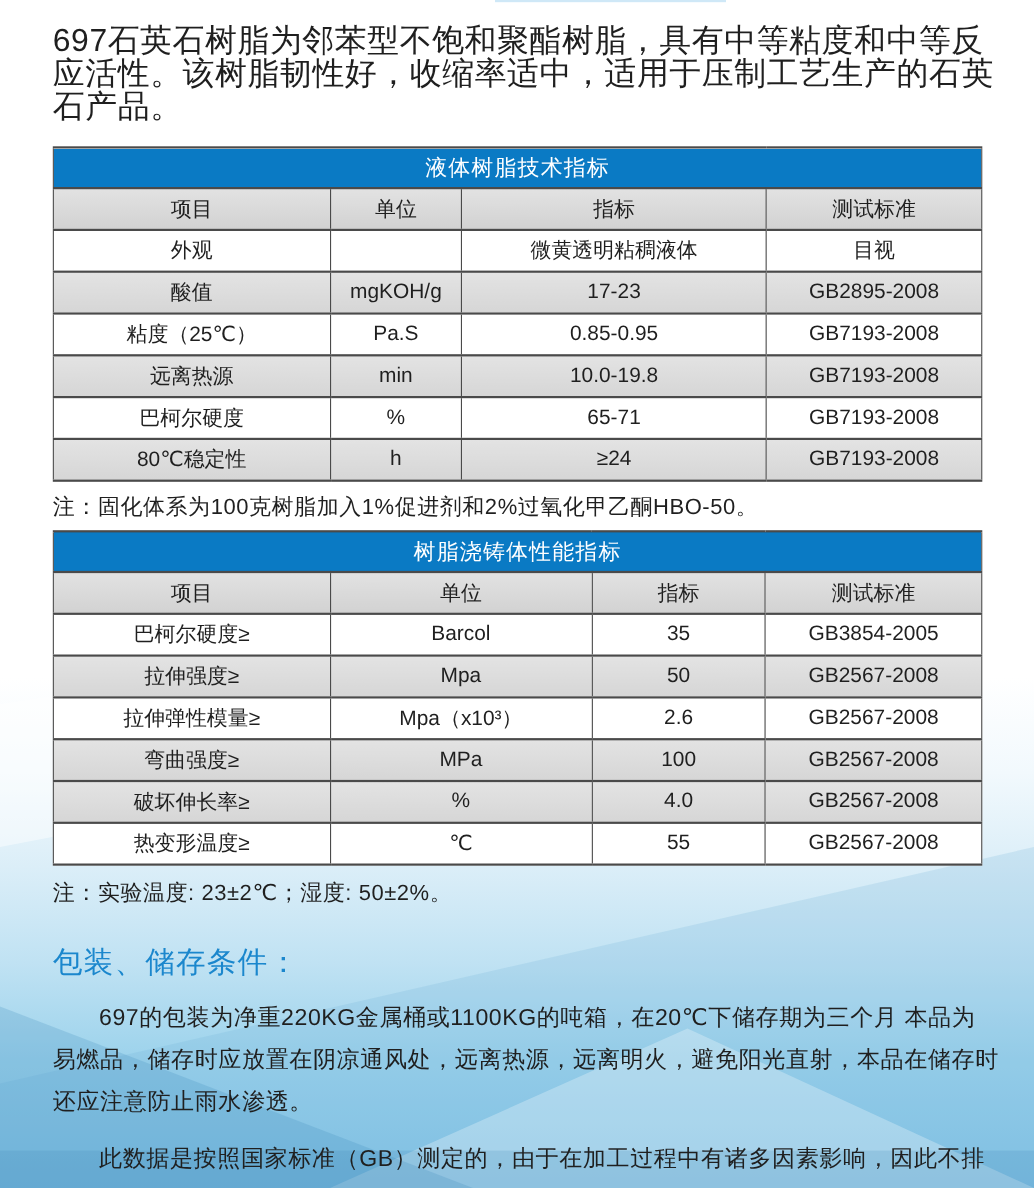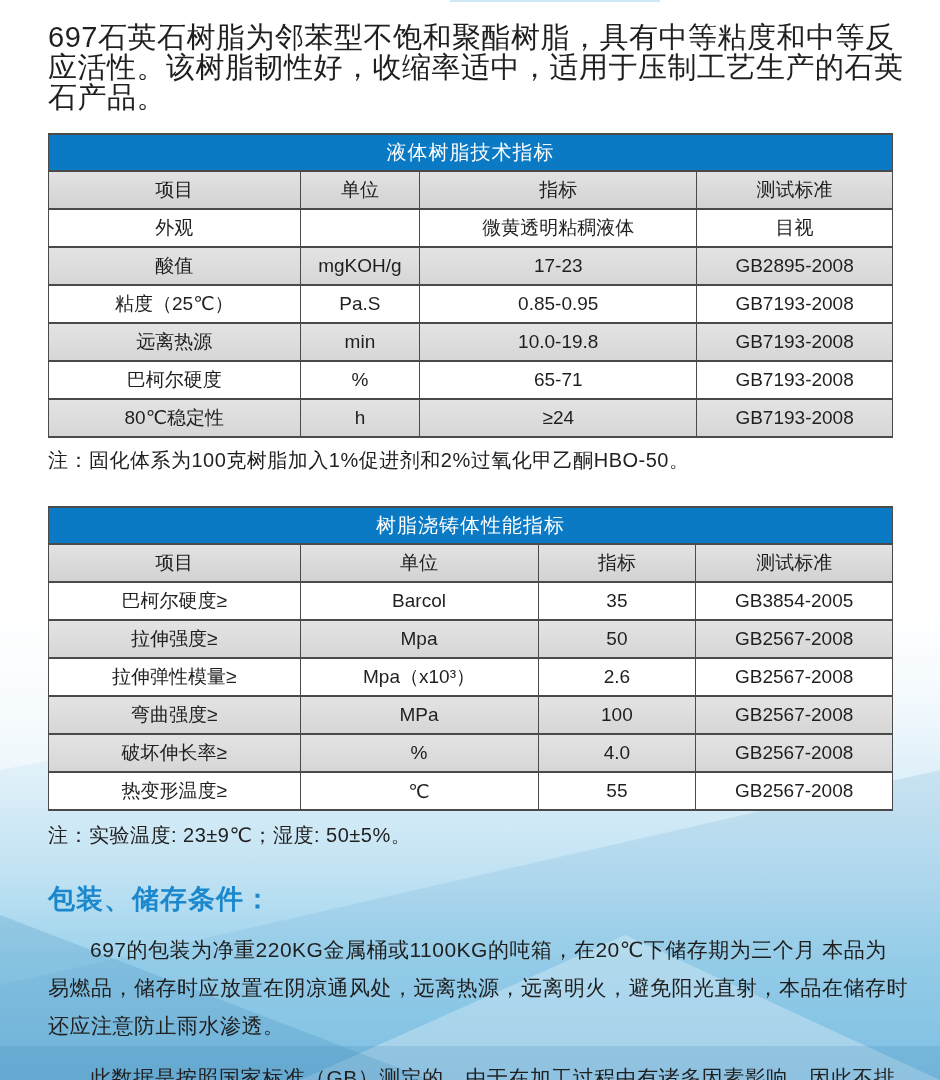--- a/index.html
+++ b/index.html
@@ -74,21 +74,21 @@
   }
   .note{
     margin-top:9px;
     font-size:20px;
     letter-spacing:0.5px;
   }
   .note2{margin-top:11px;}
   .storage-heading{
     margin-top:32px;
     font-size:27px;
-    font-weight:bold;
+    font-weight:normal;
     color:#1b87cd;
     letter-spacing:1px;
   }
   .storage-para{
     margin-top:14px;
     font-size:21px;
     line-height:38px;
     text-indent:2em;
     width:860px;
     letter-spacing:0.5px;
@@ -164,21 +164,21 @@
         <td>80℃稳定性</td>
         <td>h</td>
         <td>≥24</td>
         <td>GB7193-2008</td>
       </tr>
     </tbody>
       </table>
 
     <div class="note">注：固化体系为100克树脂加入1%促进剂和2%过氧化甲乙酮HBO-50。</div>
 
-    <table class="spec-table" style="margin-top:32px;padding-left:11px;">
+    <table class="spec-table" style="margin-top:8px;padding-left:11px;">
       <colgroup>
         <col style="width:29.8%">
         <col style="width:28.2%">
         <col style="width:18.7%">
         <col style="width:23.3%">
       </colgroup>
       <tbody>
           <tr>
         <td class="title" colspan="4">树脂浇铸体性能指标</td>
       </tr>
@@ -220,21 +220,21 @@
       </tr>
       <tr class="r-white">
         <td>热变形温度≥</td>
         <td>℃</td>
         <td>55</td>
         <td>GB2567-2008</td>
       </tr>
     </tbody>
       </table>
 
-    <div class="note note2">注：实验温度: 23±9℃；湿度: 50±5%。</div>
+    <div class="note note2">注：实验温度: 23±2℃；湿度: 50±2%。</div>
 
     <div class="storage-heading">包装、储存条件：</div>
 
     <div class="storage-para">697的包装为净重220KG金属桶或1100KG的吨箱，在20℃下储存期为三个月 本品为易燃品，储存时应放置在阴凉通风处，远离热源，远离明火，避免阳光直射，本品在储存时还应注意防止雨水渗透。</div>
 
     <div class="storage-para">此数据是按照国家标准（GB）测定的，由于在加工过程中有诸多因素影响，因此不排除用户自行试验研究的必要，在法律上不保证产品某些性能对某一具体用途完全适用。有关技术和商务问题请与我们联系,本公司保留对该资料的修改权。</div>
 
   </div>
 </div>
 

